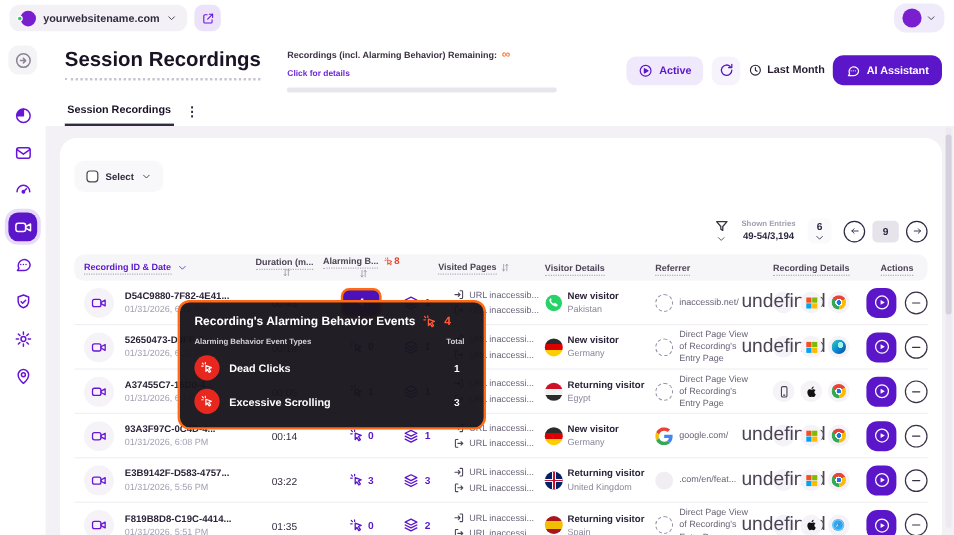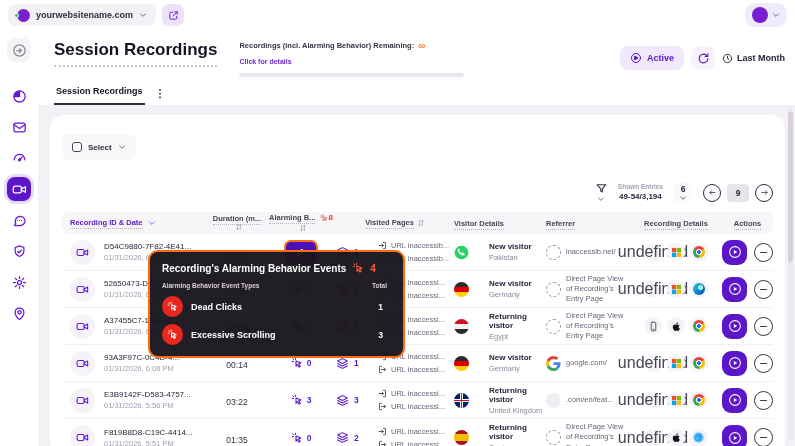--- a/index.html
+++ b/index.html
@@ -85,27 +85,27 @@
   .sorticon { color:#9a93a8; margin-left:3px; width:8px; height:9px; display:inline-block; vertical-align:middle; }
   .red { color:#e8402a; }
   .h-iddate{width:138px;} .h-dur{width:58px; text-align:center;} .h-alarm{width:70px; text-align:center;}
   .h-visited{width:118px;} .h-visitor{width:92px;} .h-ref{width:84px;} .h-rec{width:92px; text-align:center;} .h-act{flex:1; text-align:center;}
 
   .trow { display:flex; align-items:center; height:37px; border-bottom:1px solid #f1eff4; padding-left:8px; }
   .trow:last-child { border-bottom:none; }
   .c-cam{width:34px;} .c-id{width:104px;} .c-dur{width:58px; text-align:center;}
   .c-alarm{width:70px; display:flex; align-items:center; justify-content:center; gap:4px;}
   .c-vis{width:42px; display:flex; align-items:center; gap:5px;}
-  .c-url{width:76px;} .c-visitor{width:92px; display:flex; align-items:center; gap:20px;}
+  .c-url{width:76px;} .c-visitor{width:92px; display:flex; align-items:center; gap:4px;}
   .c-ref{width:84px; display:flex; align-items:center; gap:5px;}
   .c-rec{width:92px; display:flex; align-items:center; justify-content:center; gap:5px;}
   .c-act{flex:1; display:flex; align-items:center; justify-content:center; gap:7px;}
   .cam-circle { width:25px; height:25px; border-radius:50%; background:#f5f3f8; color:#6716d8; display:flex; align-items:center; justify-content:center; }
   .cam-circle svg { width:13px; height:13px; }
-  .rid { font-size:8px; font-weight:normal; color:#2b2338; white-space:nowrap; }
+  .rid { font-size:8px; font-weight:bold; color:#2b2338; white-space:nowrap; }
   .rdate { font-size:7.5px; color:#a49db1; margin-top:2px; }
   .dur { font-size:8.5px; color:#332b40; }
   .ic12 { width:12px; height:12px; display:inline-block; }
   .pu { color:#5b16c9; }
   .cnt { font-size:8.5px; font-weight:bold; color:#5b16c9; }
   .alarm-box { width:34px; height:25px; background:#4a12b8; border:2px solid #ff6a13; border-radius:7px; color:#fff; font-size:9px; font-weight:bold; display:flex; align-items:center; justify-content:center; }
   .urlline { display:flex; align-items:flex-start; gap:4px; color:#6b6377; }
   .urlline + .urlline { margin-top:4px; }
   .urlline .ic { width:9px; height:9px; color:#4b4455; flex:none; }
   .urltxt { font-size:7.5px; white-space:nowrap; }
@@ -287,20 +287,29 @@
               </div>
             <div class="lastmonth">
               <span class="ic" style="width:11px;height:11px;">
                   <svg viewBox="0 0 24 24" fill="none" stroke="currentColor" stroke-width="2" stroke-linecap="round" stroke-linejoin="round">
                     <circle cx="12" cy="12" r="9"></circle>
                     <path d="M12 7v5l3 2"></path>
                   </svg>
                 </span>
               <span class="txt">Last Month</span>
             </div>
+            <div class="ai-btn">
+              <span class="ic" style="width:12px;height:12px;">
+                  <svg viewBox="0 0 24 24" fill="none" stroke="currentColor" stroke-width="2" stroke-linecap="round" stroke-linejoin="round">
+                    <path d="M21 12a8 8 0 0 1-8 8H4l2-3a8 8 0 1 1 15-5z"></path>
+                    <path d="M8.5 12h.01M12 12h.01M15.5 12h.01"></path>
+                  </svg>
+                </span>
+              <span class="txt">AI Assistant</span>
+            </div>
           </div>
         </div>
         <div class="tabs-row">
           <span class="tab">Session Recordings</span>
           <span class="kebab">⋮</span>
         </div>
       </div>
 
       <div class="panel">
         <div class="card">

